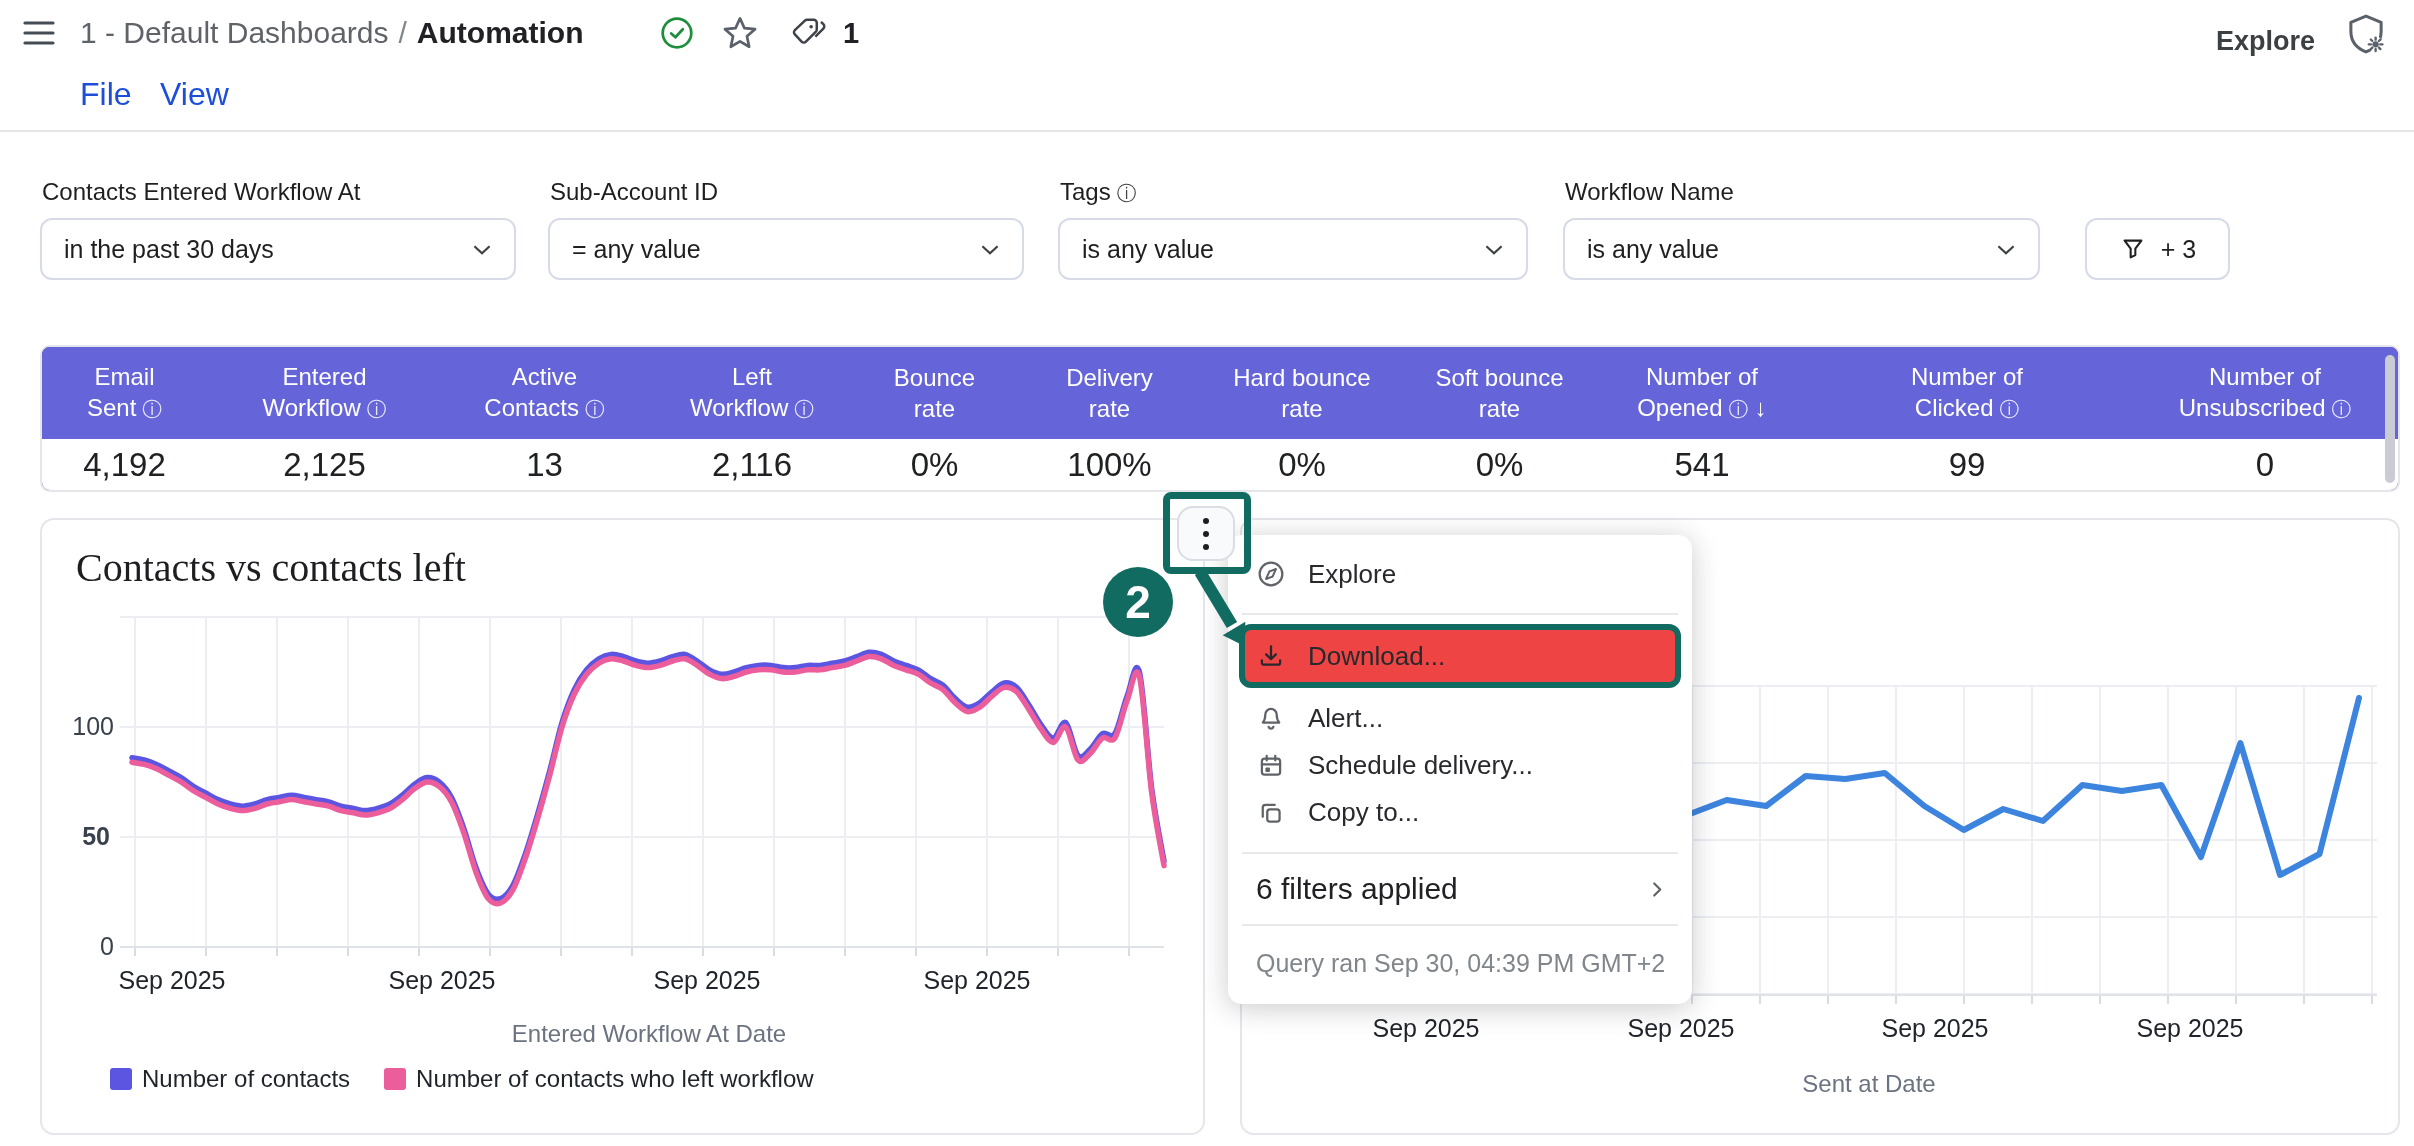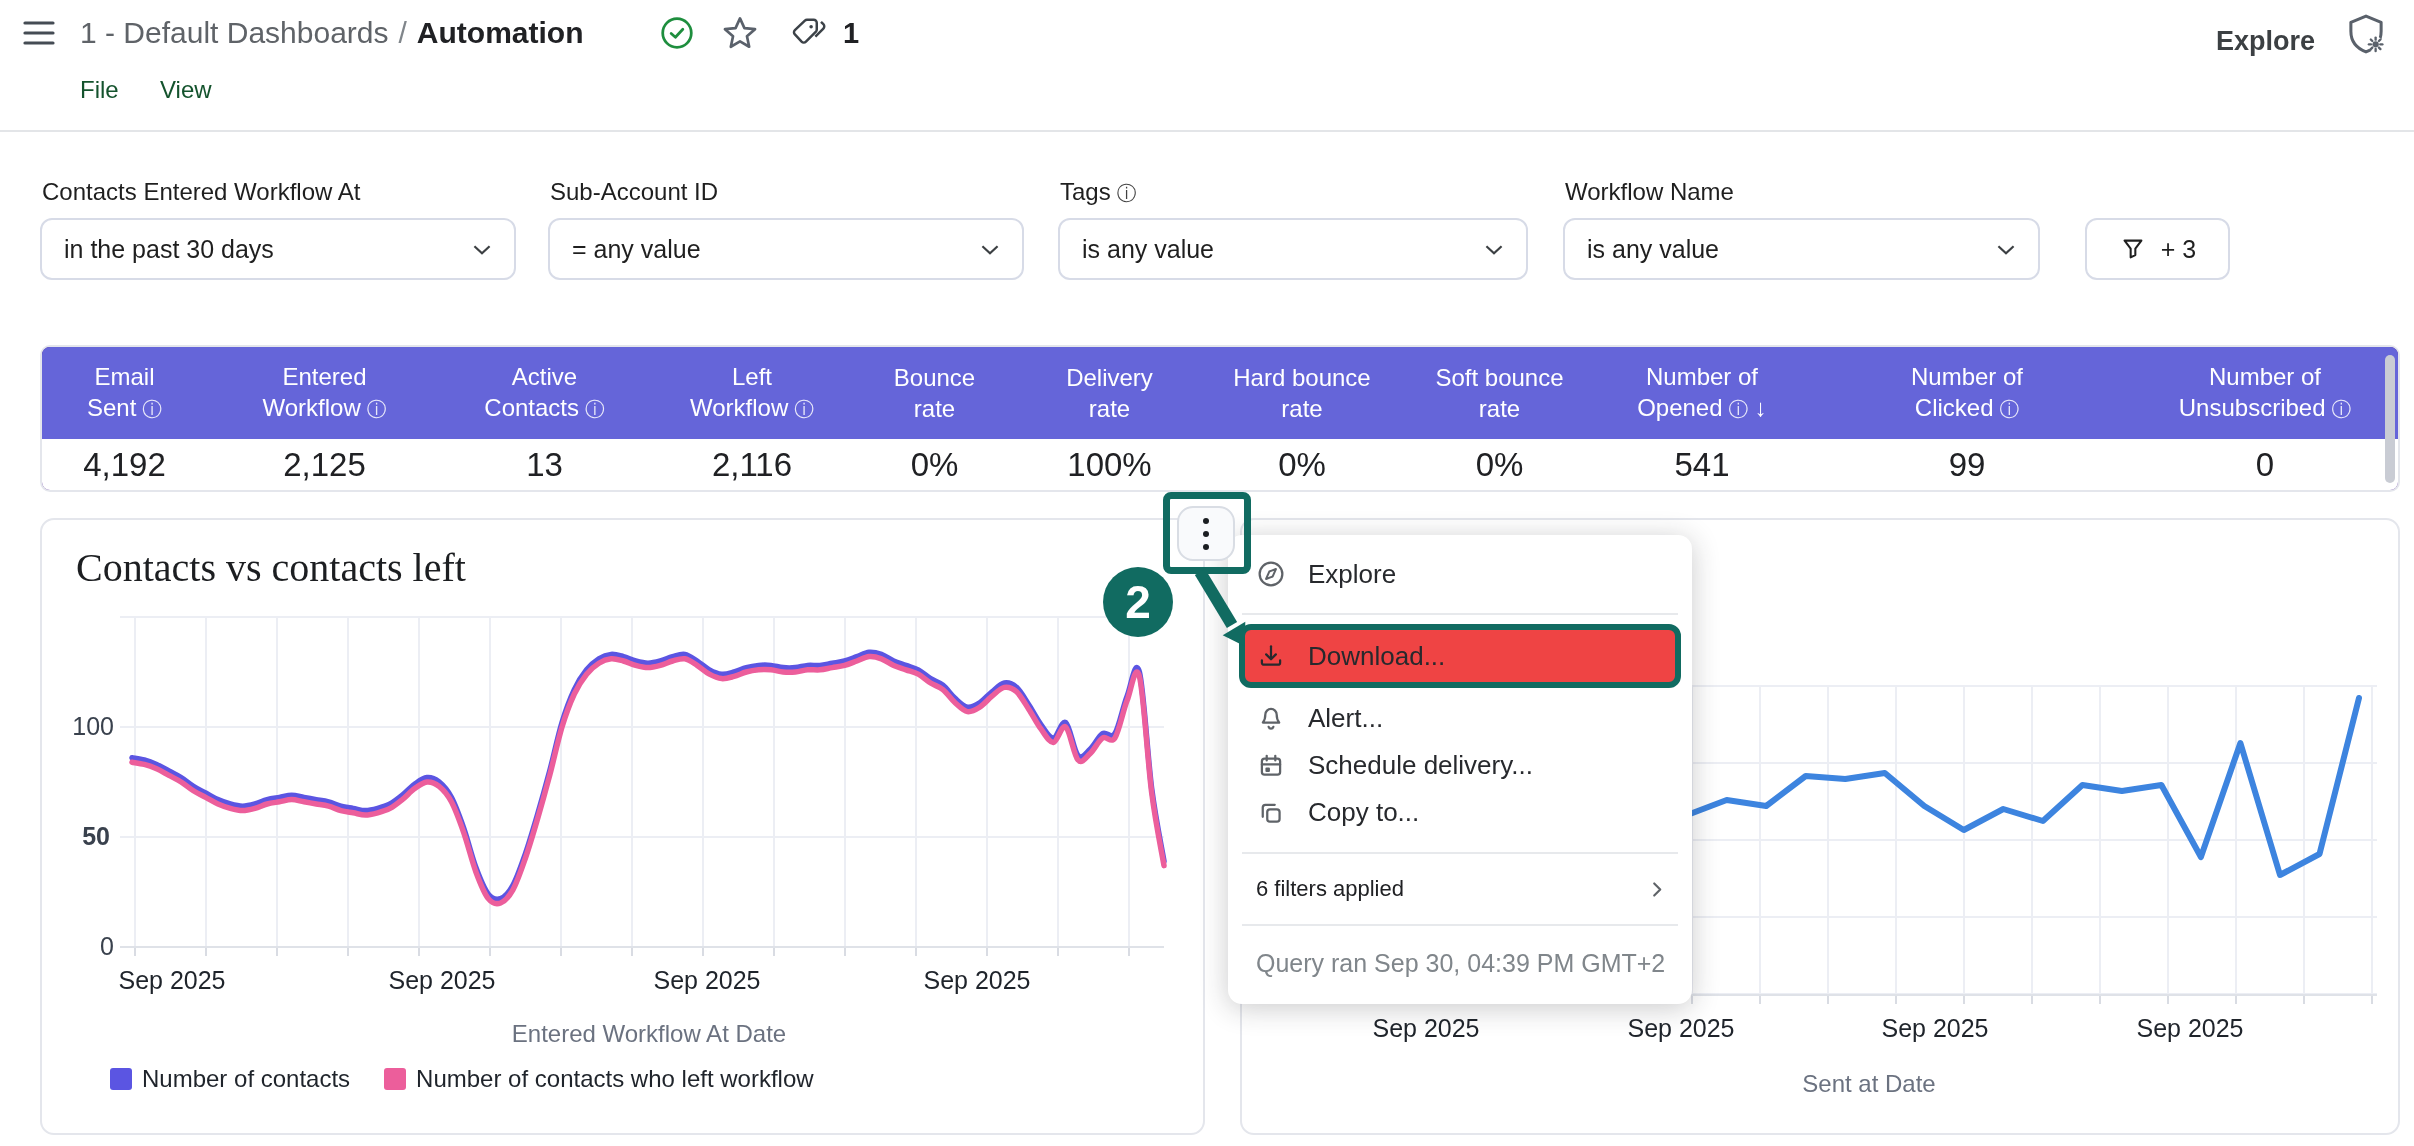--- a/index.html
+++ b/index.html
@@ -10,21 +10,21 @@
     color:#202124;
   }
   .abs{position:absolute;}
   svg{display:block;}
   .breadcrumb{font-size:30px;white-space:nowrap;}
   .crumb-root{color:#5f6368;}
   .crumb-sep{color:#80868b;padding:0 10px;}
   .crumb-current{color:#202124;font-weight:700;}
   .tag-count{font-size:29px;font-weight:600;color:#202124;}
   .explore-top{font-size:27px;font-weight:700;color:#3c4043;}
-  .appmenu{font-size:24px;color:#14532d;}
+  .appmenu{font-size:32px;color:#1d4ed8;}
   .divider-top{position:absolute;left:0;top:130px;width:2414px;height:2px;background:#e3e5e8;}
 
   
   .filter-label{font-size:24px;font-weight:500;color:#1f1f1f;white-space:nowrap;}
   .filter-box{
     position:absolute;height:62px;border:2px solid #d7dbe7;border-radius:12px;
     background:#fff;display:flex;align-items:center;justify-content:space-between;
     padding:0 22px;box-sizing:border-box;font-size:25px;color:#1f1f1f;cursor:pointer;gap:48px;
   }
   .info-glyph{font-size:0.82em;color:inherit;opacity:.85;margin-left:6px;}
@@ -73,21 +73,21 @@
     border-radius:14px;box-shadow:0 4px 28px rgba(32,33,36,.24);padding:0 0 4px;box-sizing:border-box;
   }
   .ctx-item{display:flex;align-items:center;gap:22px;padding:0 0 0 28px;font-size:26px;color:#27292d;cursor:pointer;}
   .ctx-item .ic{color:#5f6368;flex:0 0 auto;display:flex;}
   .ctx-explore{height:78px;}
   .ctx-divider{height:2px;background:#e7e9ec;margin:0 14px;}
   .dl-highlight{margin:9px 11px 7px;border:6px solid #116b61;border-radius:12px;background:#ef4444;}
   .dl-inner{height:52px;display:flex;align-items:center;gap:22px;padding-left:11px;font-size:26px;color:#27292d;cursor:pointer;}
   .ctx-row{height:47px;}
   .ctx-filters{height:70px;justify-content:space-between;padding-right:22px;}
-  .ctx-filters .lbl{font-size:22px;color:#202124;}
+  .ctx-filters .lbl{font-size:30px;color:#202124;}
   .ctx-query{height:74px;font-size:25px;color:#80868b;cursor:default;}
 </style>
 </head>
 <body>
 
 <div class="abs" style="left:22px;top:18px;cursor:pointer;">
   <svg width="34" height="30" viewBox="0 0 34 30">
       <g stroke="#454c54" stroke-width="3.2" stroke-linecap="round">
         <line x1="3" y1="5" x2="31" y2="5"></line>
         <line x1="3" y1="15" x2="31" y2="15"></line>

